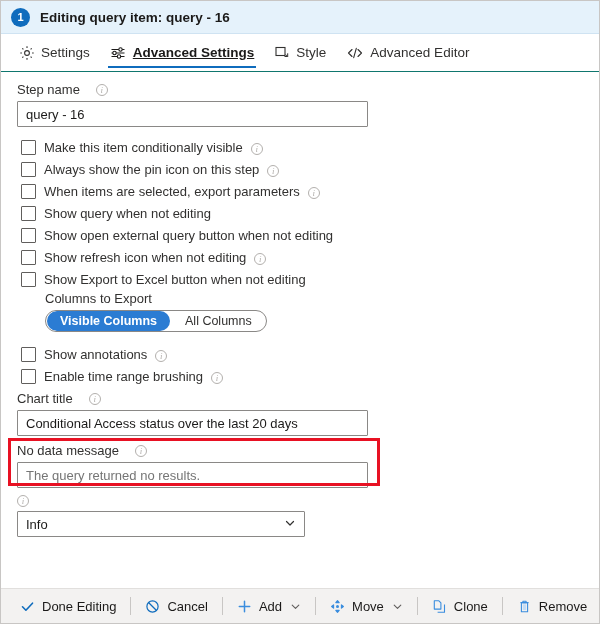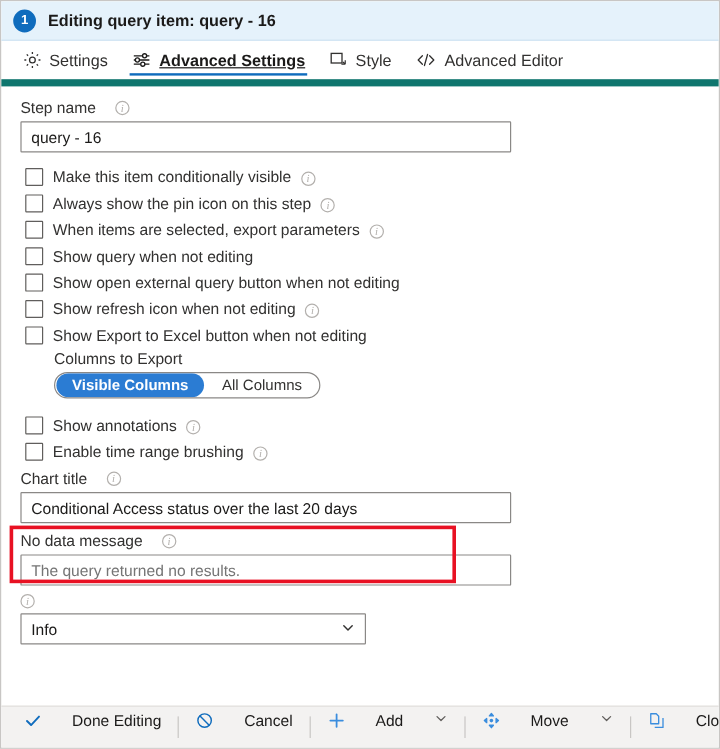--- a/index.html
+++ b/index.html
@@ -45,21 +45,21 @@
     color: #1b1a19;
     white-space: nowrap;
   }
 
   
   .tabbar {
     height: 38px;
     display: flex;
     align-items: stretch;
     padding-left: 8px;
-    border-bottom: 6px solid #0f766e;
+    border-bottom: 1px solid #0f766e;
   }
   .tab {
     display: flex;
     align-items: center;
     gap: 6px;
     padding: 0 10px;
     position: relative;
     cursor: pointer;
     color: #323130;
     font-size: 13.5px;
@@ -84,21 +84,21 @@
     display: flex;
     align-items: center;
     gap: 16px;
     margin: 0 0 4px 16px;
     font-size: 13px;
     color: #323130;
   }
   .txt {
     display: block;
     margin-left: 16px;
-    width: 409px;
+    width: 351px;
     height: 26px;
     border: 1px solid #8a8886;
     background: #ffffff;
     padding: 0 8px;
     font-family: "Liberation Sans", sans-serif;
     font-size: 13px;
     color: #1b1a19;
     border-radius: 1px;
   }
   .txt.placeholder { color: #a19f9d; }
@@ -201,22 +201,22 @@
     left: 0; right: 0; bottom: 0;
     height: 35px;
     background: #f3f2f1;
     border-top: 1px solid #e1dfdd;
     display: flex;
     align-items: center;
     padding-left: 10px;
   }
   .tb-btn {
     display: flex;
-    align-items: flex-start;
-    gap: 25px;
+    align-items: center;
+    gap: 7px;
     padding: 0 9px;
     height: 26px;
     cursor: pointer;
     font-size: 13px;
     color: #1b1a19;
     white-space: nowrap;
   }
   .tb-btn svg { display: block; flex: none; }
   .tb-sep {
     width: 1px;

